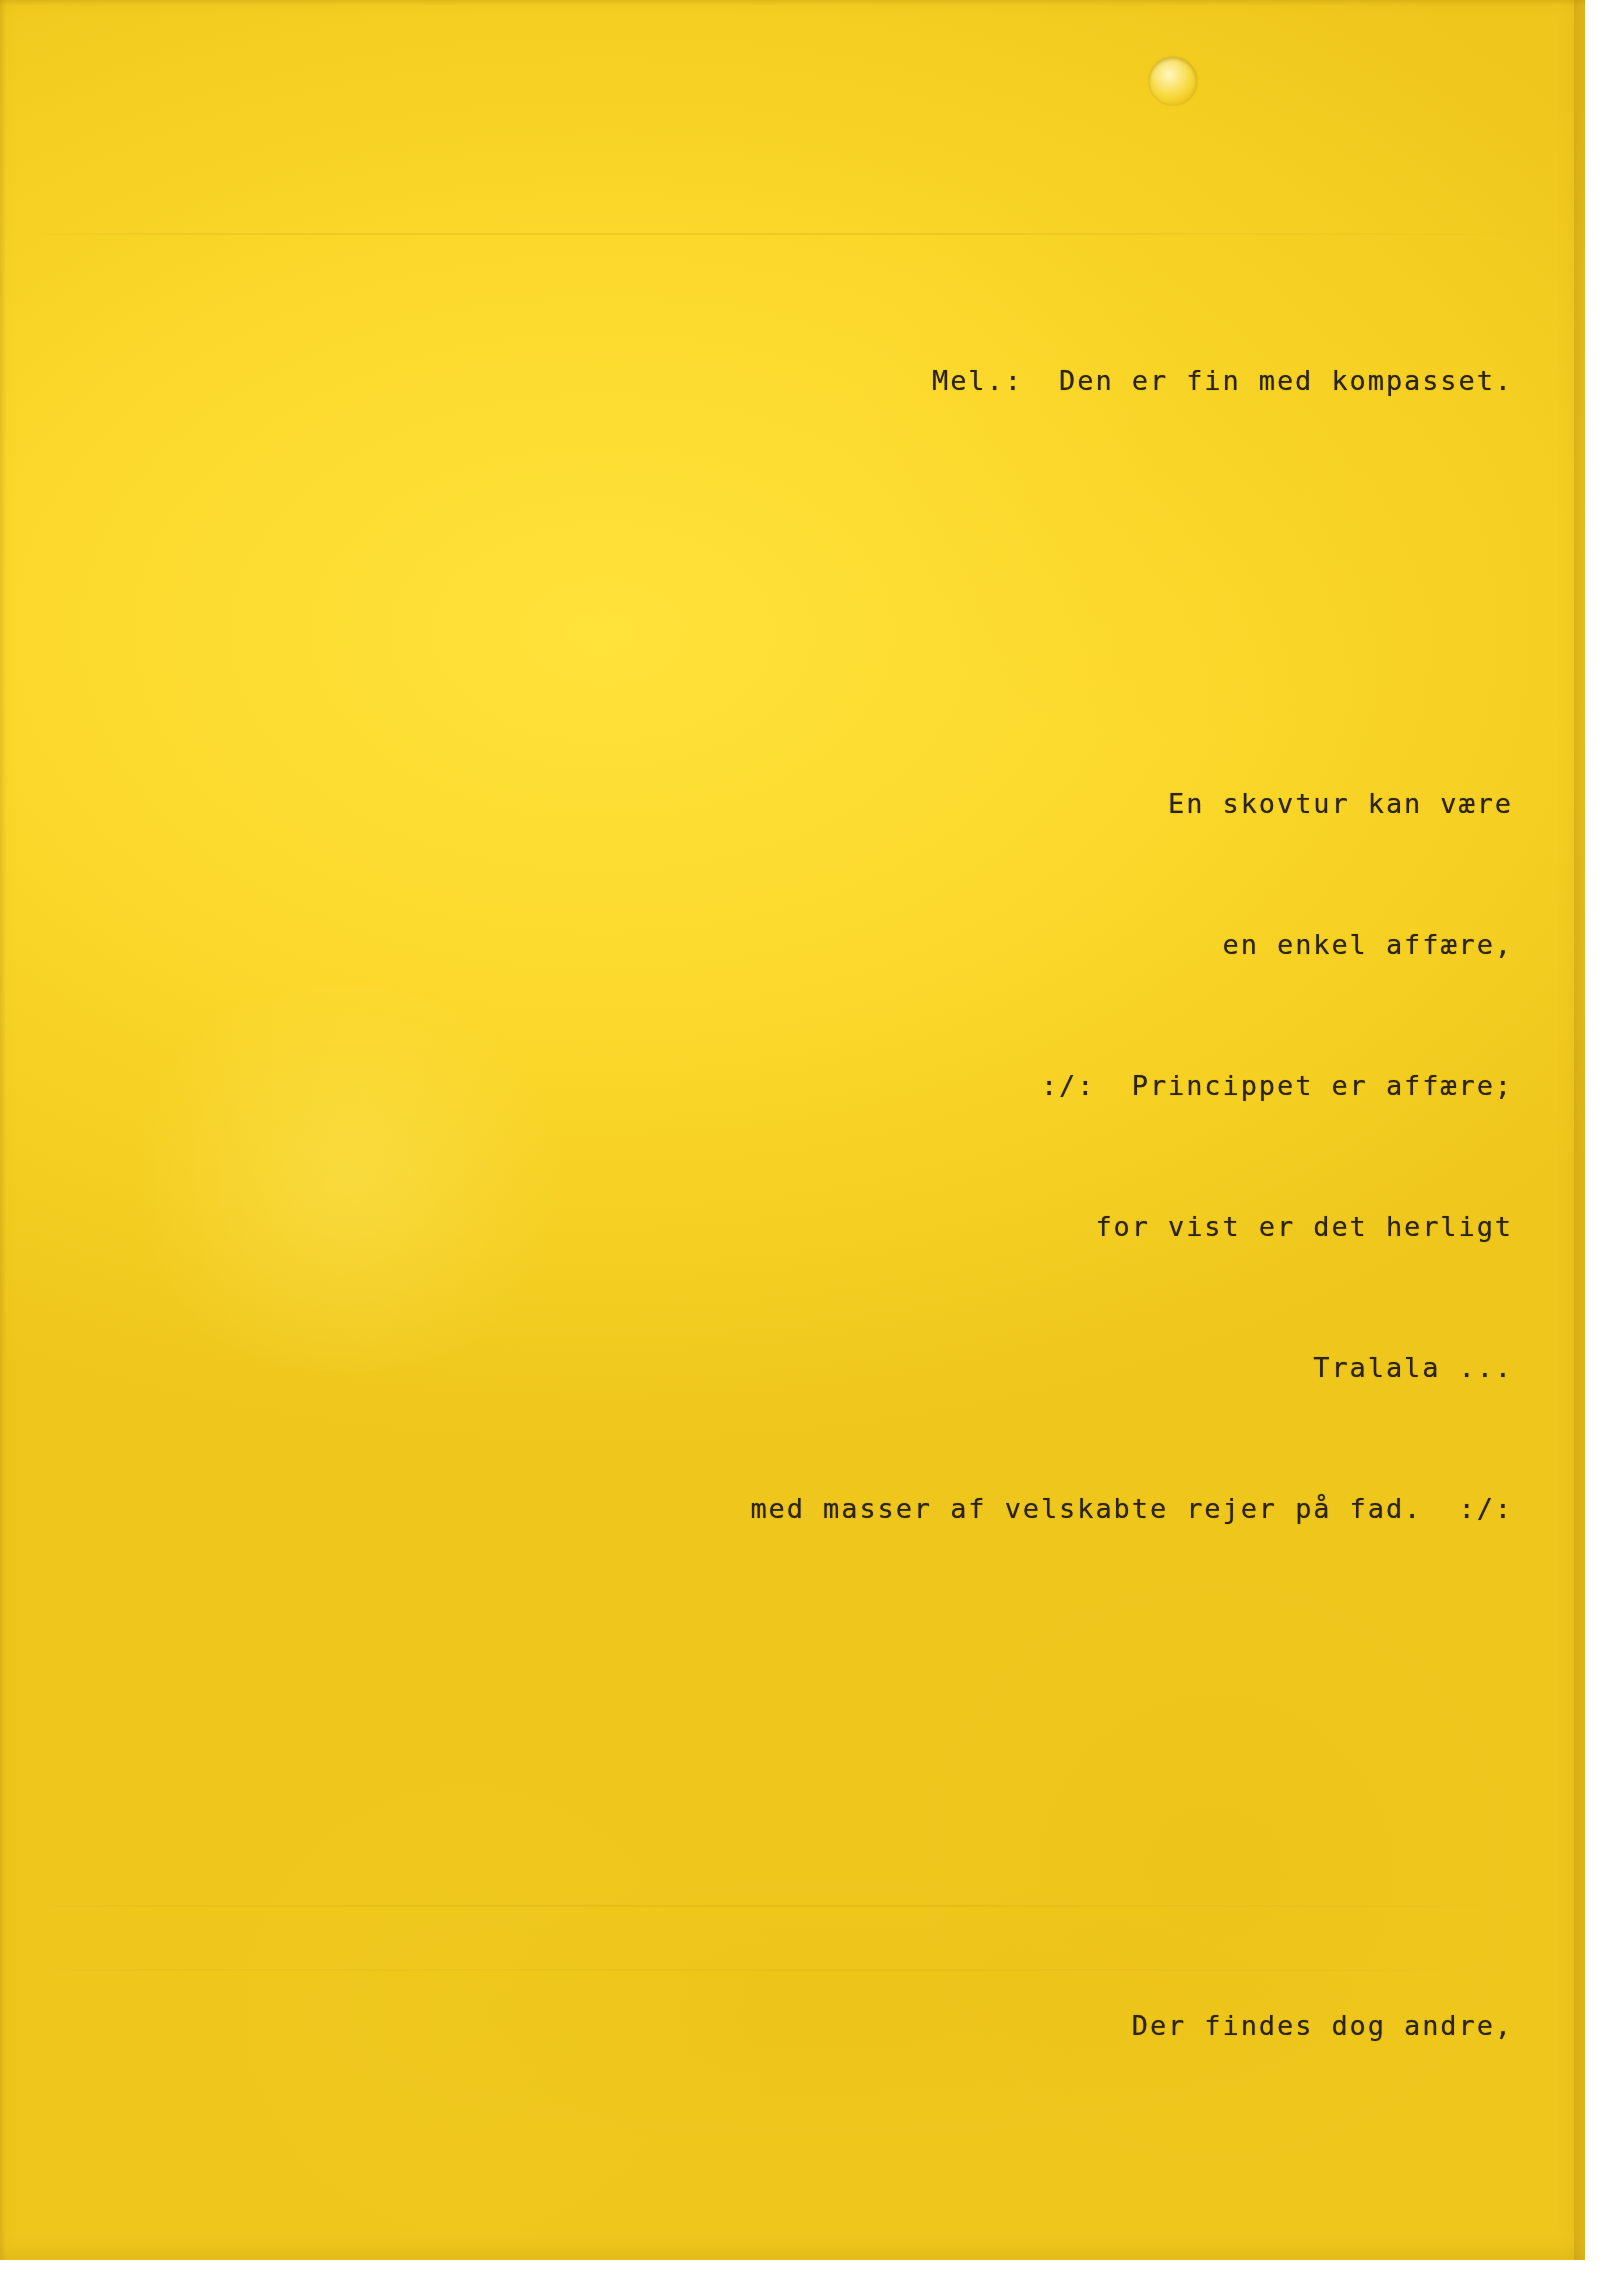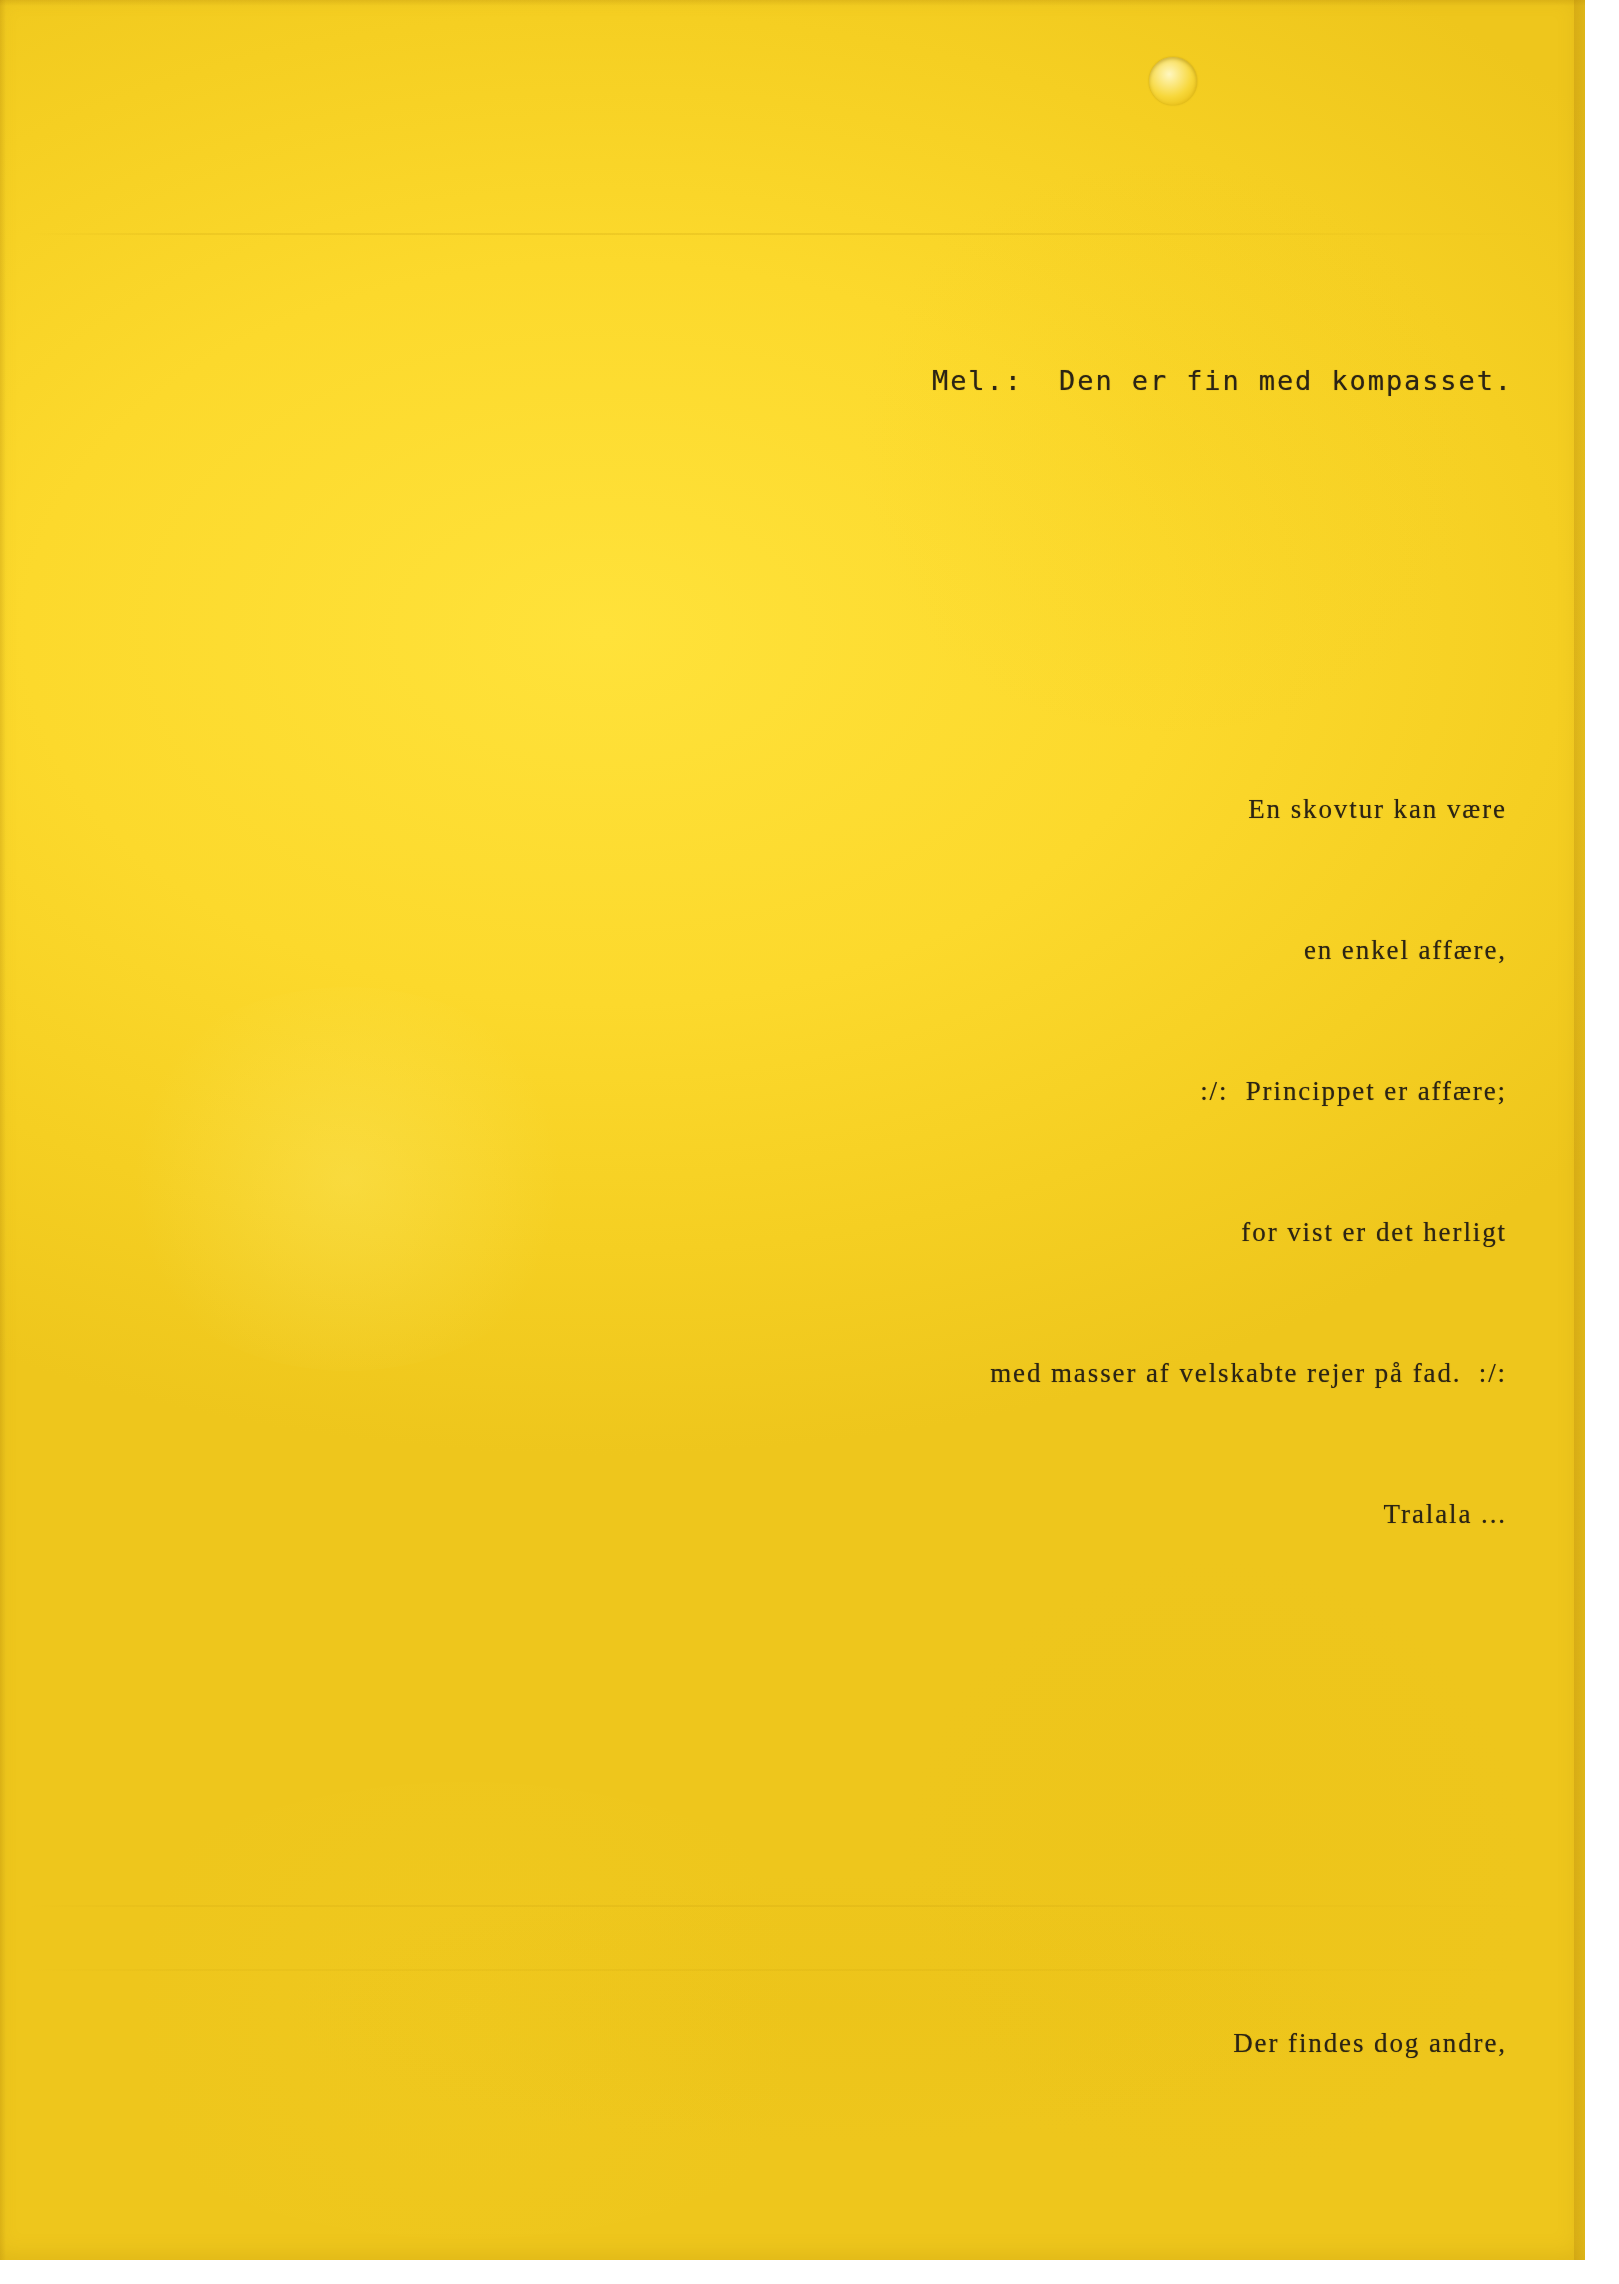--- a/index.html
+++ b/index.html
@@ -117,21 +117,21 @@
     top: 263px;
     width: 1188px;
     font-family: "DejaVu Sans Mono", "Liberation Mono", monospace;
     font-size: 27px;
     line-height: 47px;
     letter-spacing: 1.9px;
     color: #2b2415;
     white-space: pre;
     text-shadow: 0 0 1px rgba(60,45,10,0.55);
   }
-  .stanza { margin: 6px; font-family: Liberation Serif, serif; }
+  .stanza { margin: 0; }
   .gap { height: 47px; }
   .line { margin: 0; padding: 0; }
 </style>
 </head>
 <body>
 
 <div id="page">
 
   <div id="sheet">
     <div class="blotch" id="b1"></div>
@@ -151,22 +151,22 @@
 
     <div id="typescript">
       <div class="line">Mel.:  Den er fin med kompasset.</div>
       <div class="gap"></div>
 
       <div class="stanza">
         <div class="line">     En skovtur kan være</div>
         <div class="line">     en enkel affære,</div>
         <div class="line">:/:  Princippet er affære;</div>
         <div class="line">     for vist er det herligt</div>
+        <div class="line">     Tralala ...</div>
         <div class="line">med masser af velskabte rejer på fad.  :/:</div>
-        <div class="line">     Tralala ...</div>
       </div>
       <div class="gap"></div>
 
       <div class="stanza">
         <div class="line">     Der findes dog andre,</div>
         
         
         
         
         

